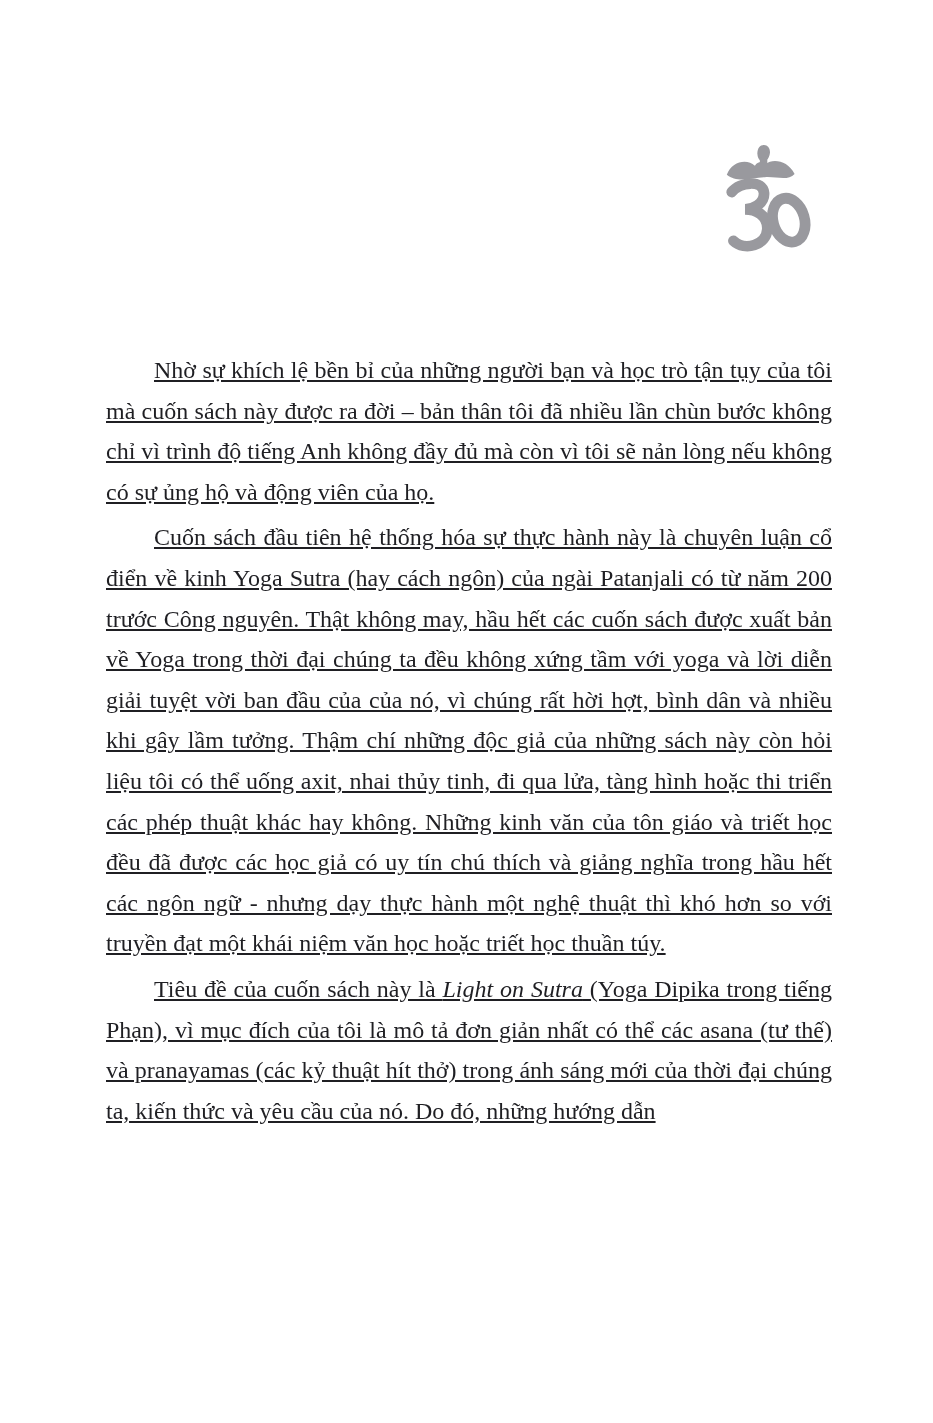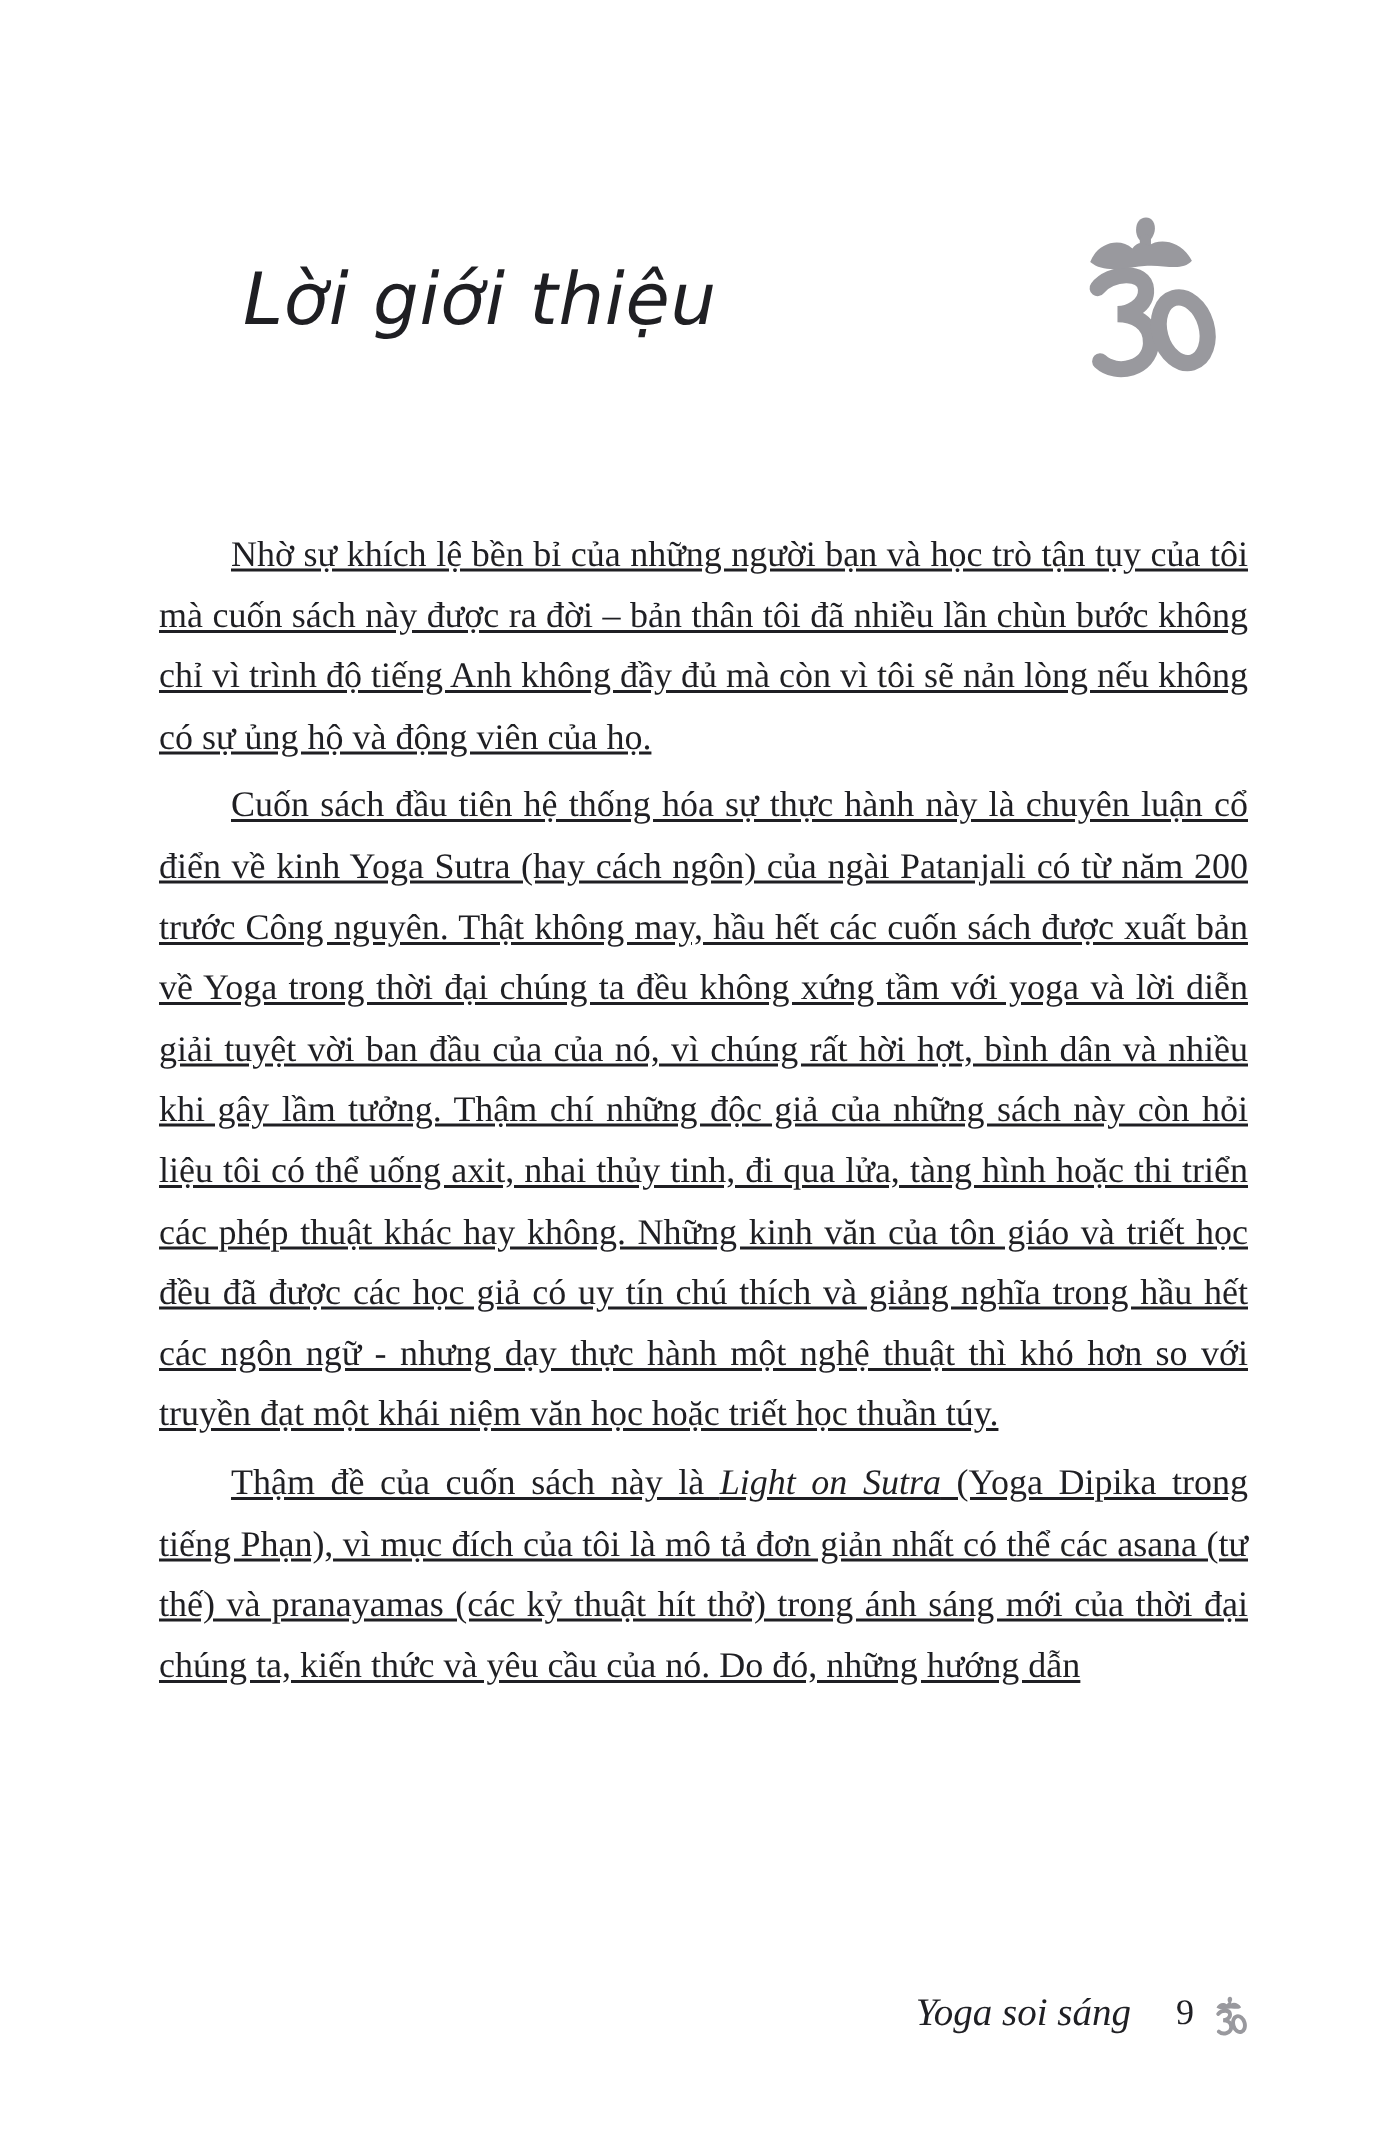--- a/index.html
+++ b/index.html
@@ -100,33 +100,25 @@
     <g fill="currentColor" stroke="none">
       <path d="M75,6 C80,6 83,11 82,17 C81,22 78,26 74,26 C70,26 67,22 67,16 C67,10 70,6 75,6 Z"></path>
       <rect x="70" y="20" width="9" height="16" rx="4"></rect>
       <path d="M30,42 C36,26 54,22 64,31 C67,26 73,25 77,29 C86,22 104,25 112,41 C104,50 90,44 76,45 C60,46 42,52 30,42 Z"></path>
     </g>
   </symbol>
 </svg>
 
 <div class="page">
 
-  <h1 class="page-title">Lời giới thiệu</h1>
 
   <svg class="om-header" viewBox="0 0 150 150">
     <use href="#om-glyph"></use>
   </svg>
 
   <div class="body-text">
       <p class="para"><span>Nhờ sự khích lệ bền bỉ của những người bạn và học trò tận tụy của tôi mà cuốn sách này được ra đời – bản thân tôi đã nhiều lần chùn bước không chỉ vì trình độ tiếng Anh không đầy đủ mà còn vì tôi sẽ nản lòng nếu không có sự ủng hộ và động viên của họ.</span></p>
       <p class="para"><span>Cuốn sách đầu tiên hệ thống hóa sự thực hành này là chuyên luận cổ điển về kinh Yoga Sutra (hay cách ngôn) của ngài Patanjali có từ năm 200 trước Công nguyên. Thật không may, hầu hết các cuốn sách được xuất bản về Yoga trong thời đại chúng ta đều không xứng tầm với yoga và lời diễn giải tuyệt vời ban đầu của của nó, vì chúng rất hời hợt, bình dân và nhiều khi gây lầm tưởng. Thậm chí những độc giả của những sách này còn hỏi liệu tôi có thể uống axit, nhai thủy tinh, đi qua lửa, tàng hình hoặc thi triển các phép thuật khác hay không. Những kinh văn của tôn giáo và triết học đều đã được các học giả có uy tín chú thích và giảng nghĩa trong hầu hết các ngôn ngữ - nhưng dạy thực hành một nghệ thuật thì khó hơn so với truyền đạt một khái niệm văn học hoặc triết học thuần túy.</span></p>
-      <p class="para"><span>Thậm đề của cuốn sách này là </span><span class="italic">Light on Sutra</span><span> (Yoga Dipika trong tiếng Phạn), vì mục đích của tôi là mô tả đơn giản nhất có thể các asana (tư thế) và pranayamas (các kỷ thuật hít thở) trong ánh sáng mới của thời đại chúng ta, kiến thức và yêu cầu của nó. Do đó, những hướng dẫn</span></p>
+      <p class="para"><span>Tiêu đề của cuốn sách này là </span><span class="italic">Light on Sutra</span><span> (Yoga Dipika trong tiếng Phạn), vì mục đích của tôi là mô tả đơn giản nhất có thể các asana (tư thế) và pranayamas (các kỷ thuật hít thở) trong ánh sáng mới của thời đại chúng ta, kiến thức và yêu cầu của nó. Do đó, những hướng dẫn</span></p>
     </div>
 
-  <div class="footer">
-    <span class="footer-title">Yoga soi sáng</span>
-    <span class="footer-num">9</span>
-    <svg class="om-footer" viewBox="0 0 150 150">
-      <use href="#om-glyph"></use>
-    </svg>
-  </div>
 
 </div>
 
 </body></html>

